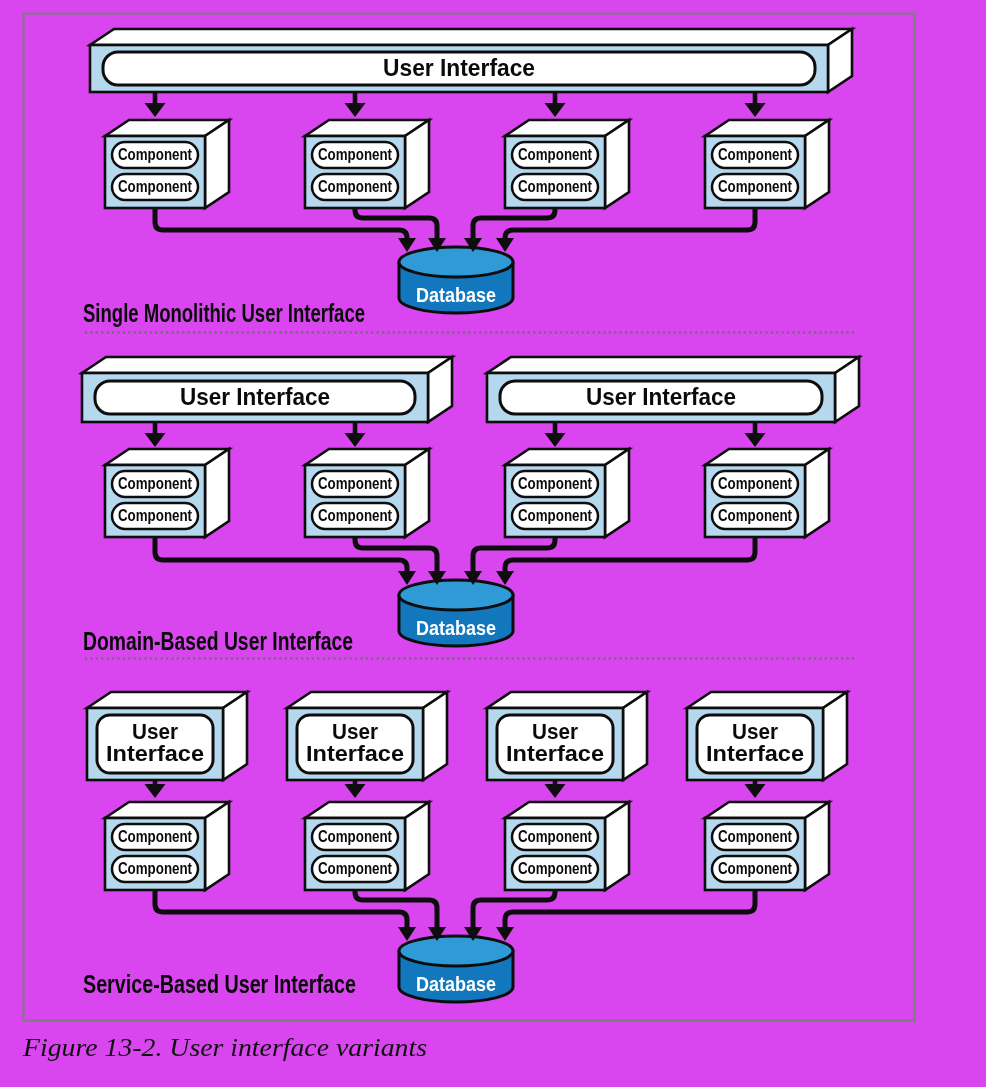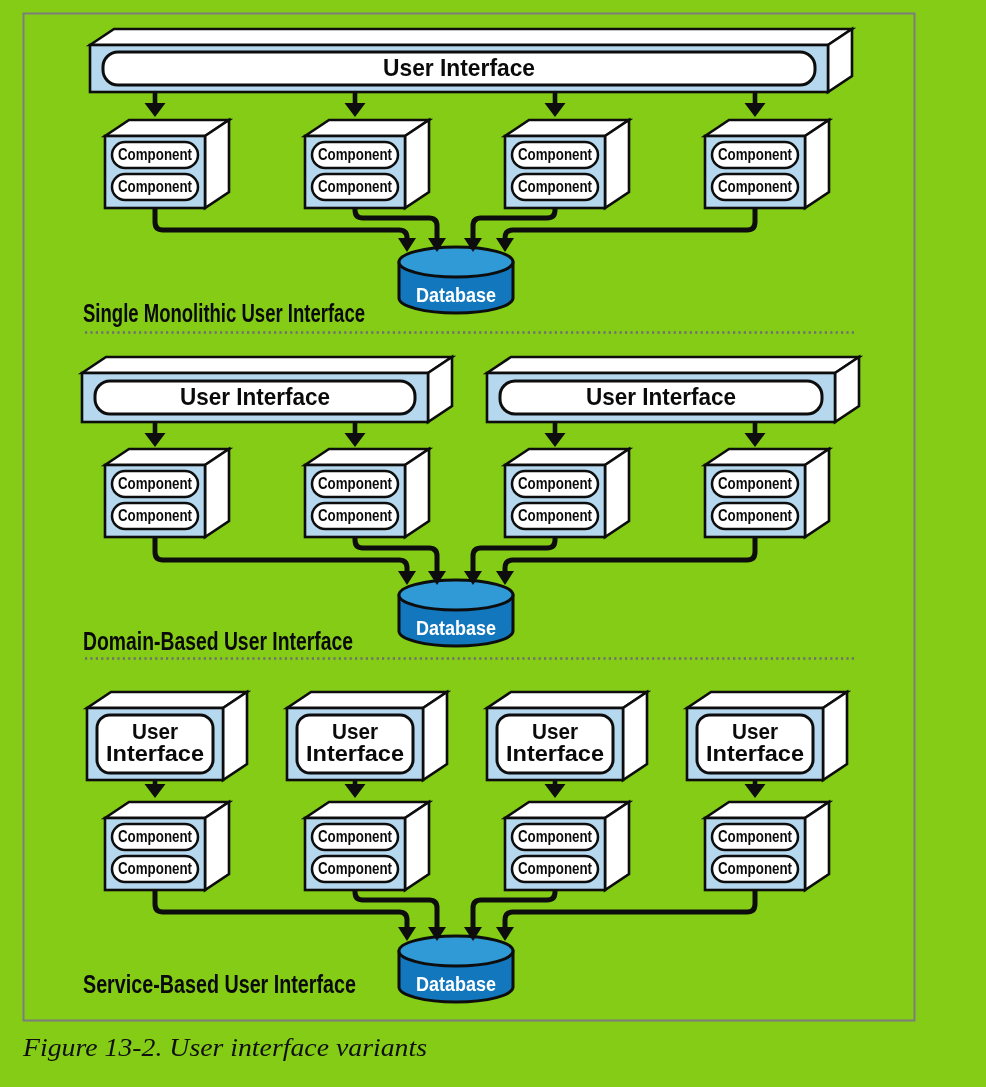--- a/index.html
+++ b/index.html
@@ -4,21 +4,21 @@
 <style>
   :root{
     --box-face:#b5d8ee;
     --database-top:#2f9ad6;
     --database-body:#1377bd;
     --ink:#0d0d0d;
     --divider-dots:#6f6f6f;
     --frame:#7d7d7d;
   }
   html,body{margin:0;padding:0;background:#ffffff;}
-  .page{position:relative;width:986px;height:1087px;background:#84cc16;overflow:hidden;}
+  .page{position:relative;width:986px;height:1087px;background:#d946ef;overflow:hidden;}
   svg{display:block;}
   svg text{font-family:"Liberation Sans",sans-serif;fill:#0a0a0a;}
   .frame{fill:none;stroke:var(--frame);stroke-width:2;}
   .face{fill:var(--box-face);stroke:var(--ink);stroke-width:2.6;stroke-linejoin:miter;}
   .w3d{fill:#ffffff;stroke:var(--ink);stroke-width:2.6;stroke-linejoin:miter;}
   .inner{fill:#ffffff;stroke:var(--ink);stroke-width:3;}
   .pill{fill:#ffffff;stroke:var(--ink);stroke-width:2.5;}
   .conn{fill:none;stroke:var(--ink);stroke-width:5;}
   .astem{stroke:var(--ink);stroke-width:4.6;}
   .ahead{fill:var(--ink);stroke:none;}

